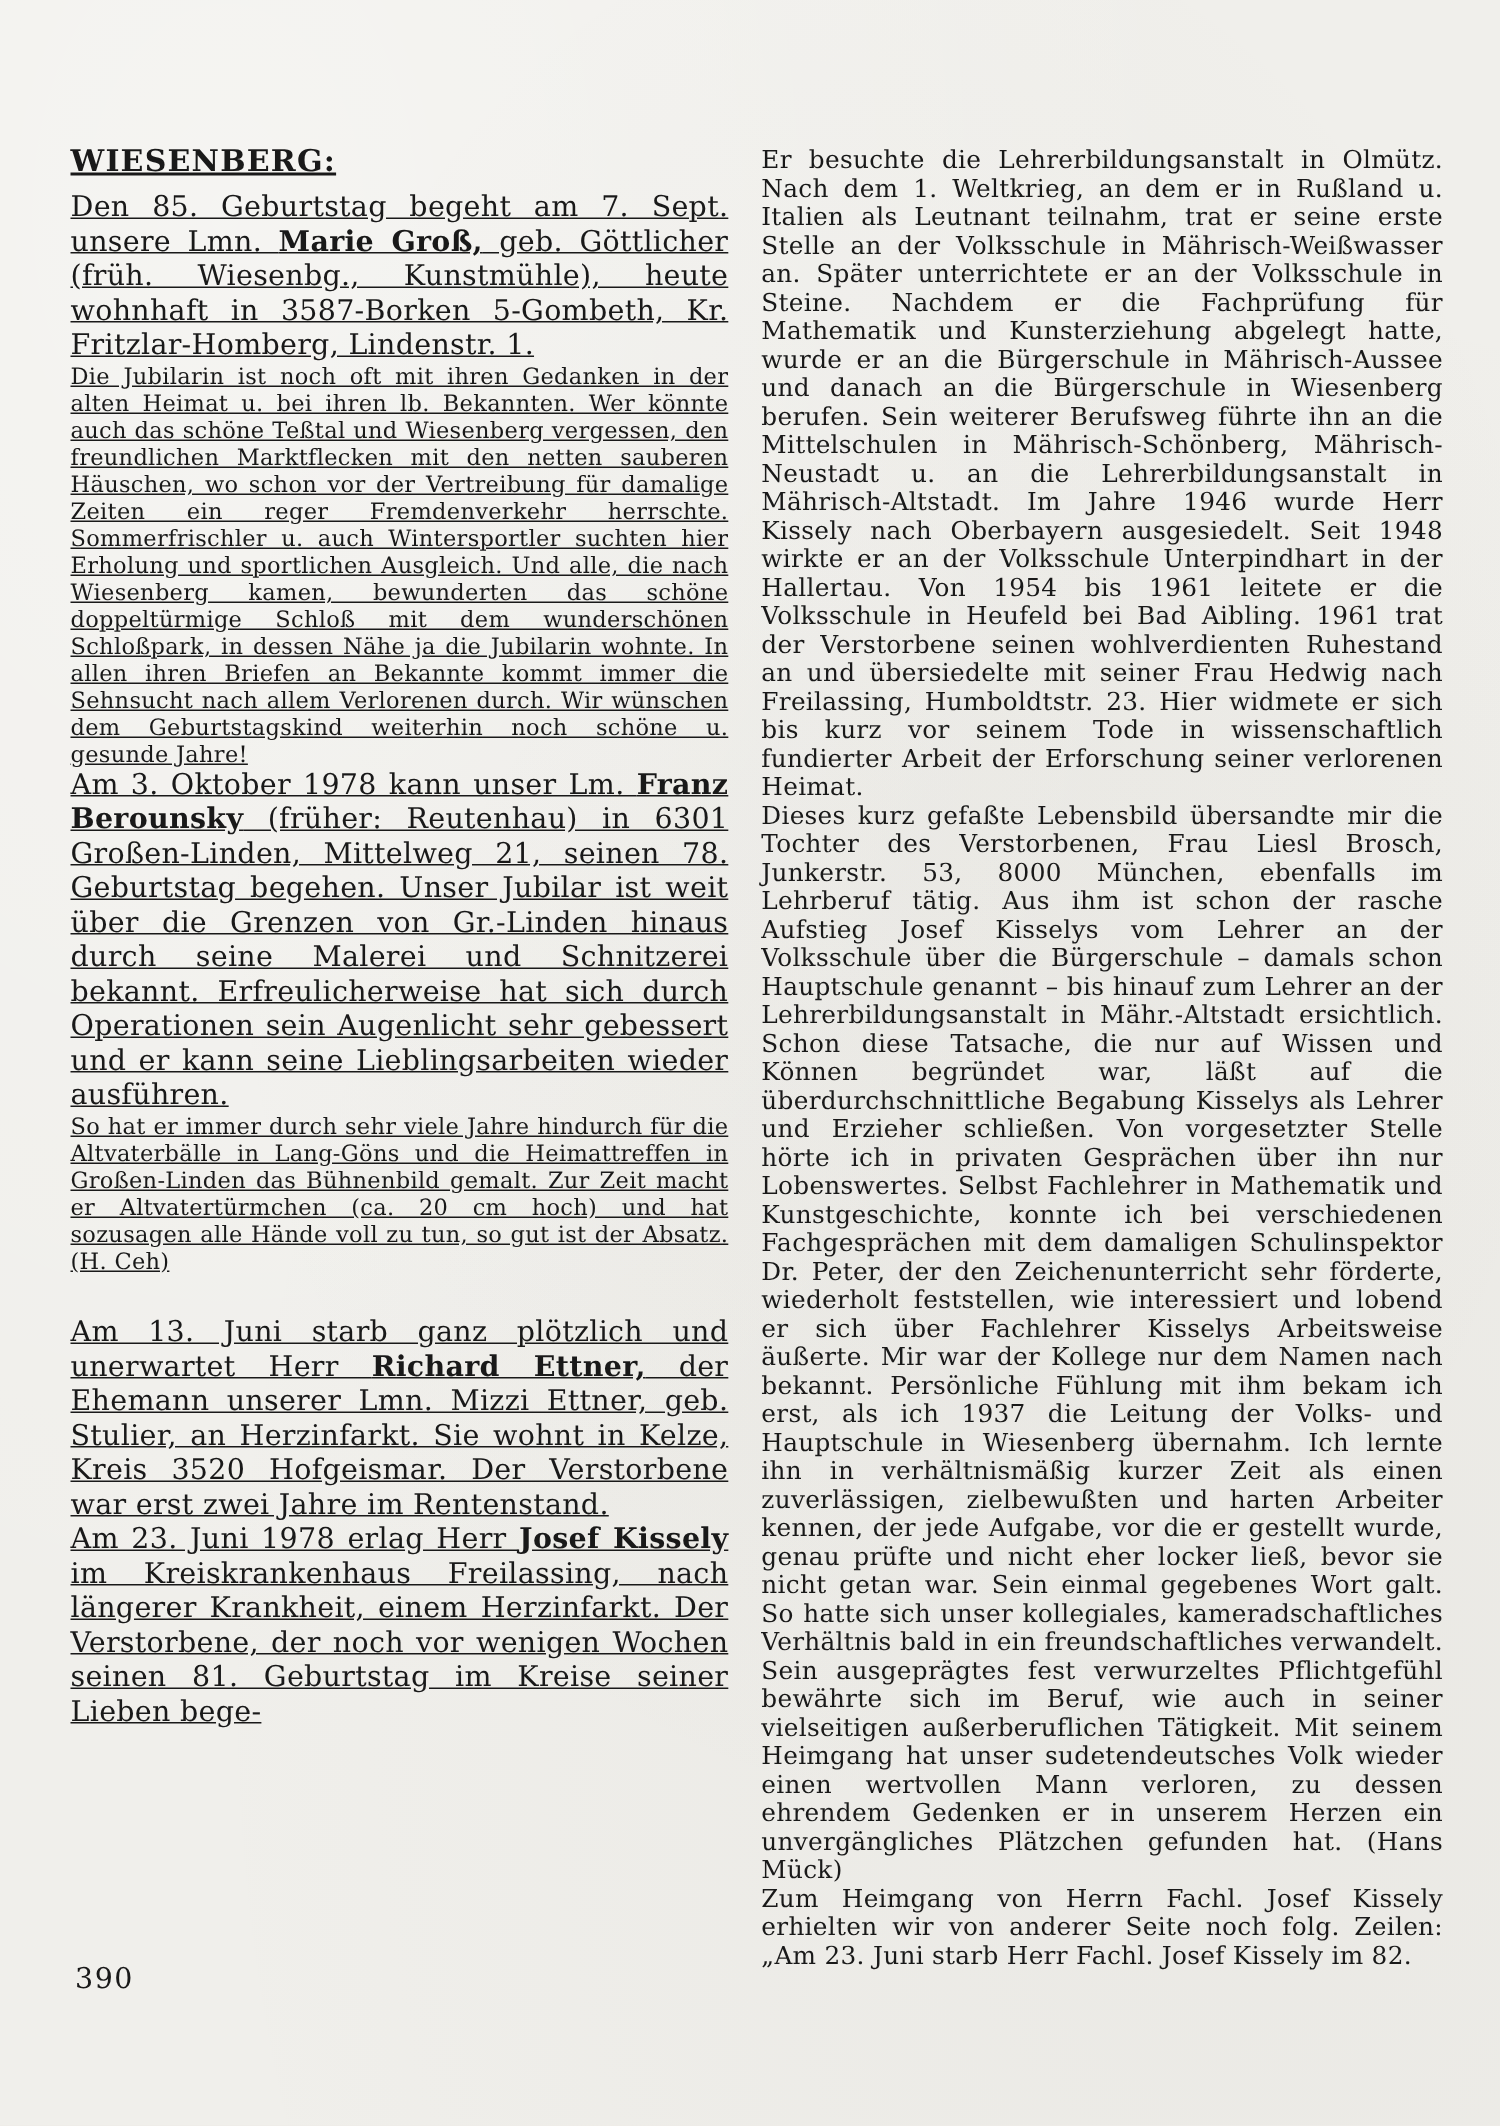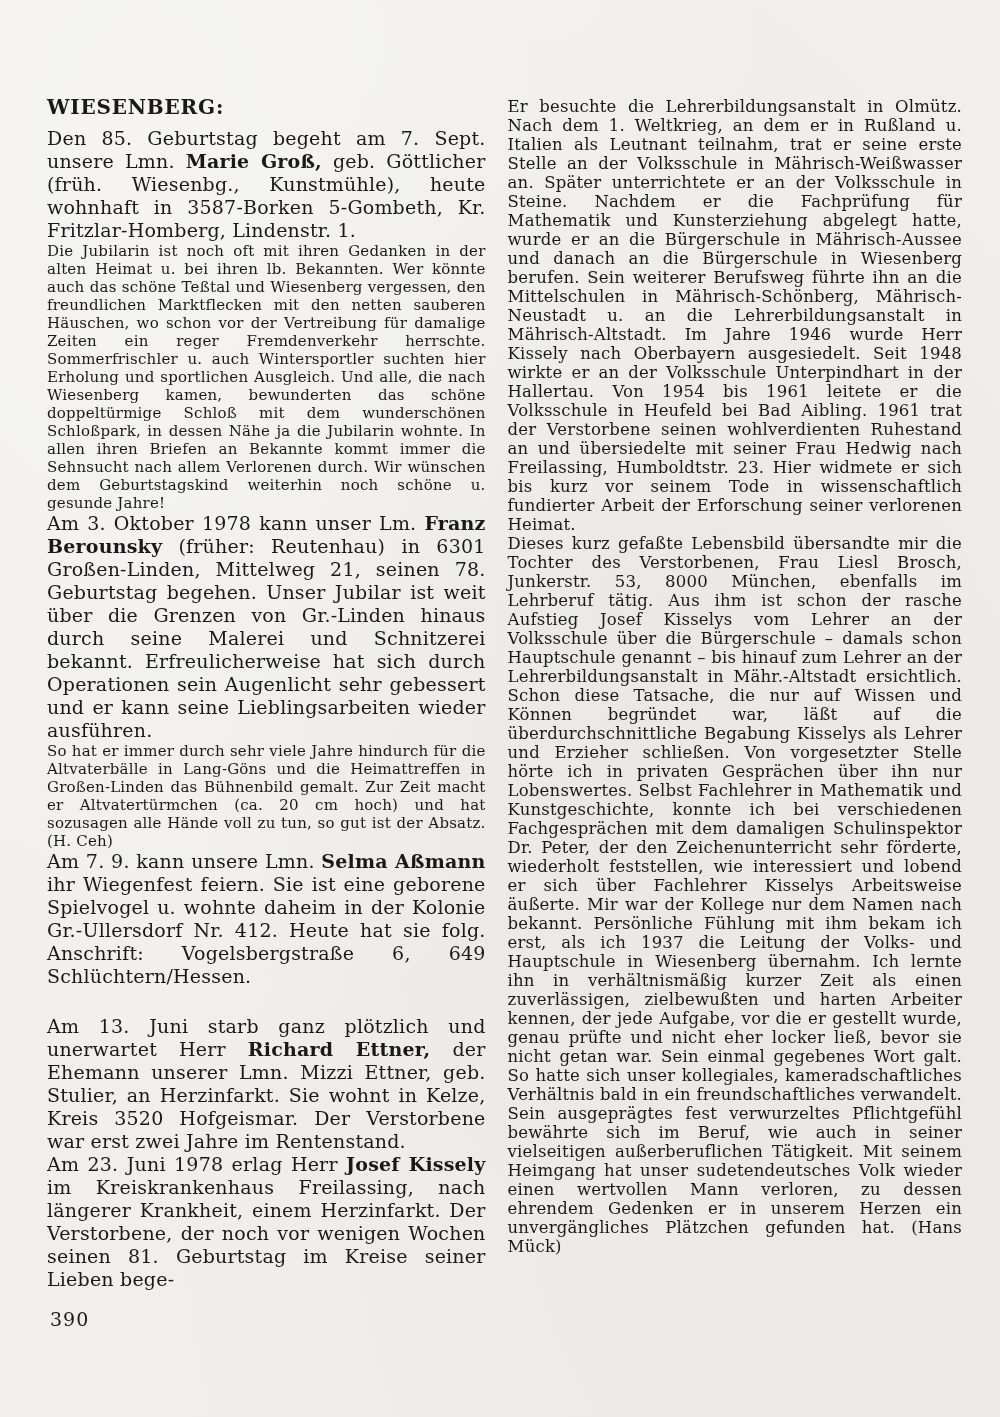--- a/index.html
+++ b/index.html
@@ -16,21 +16,21 @@
     background-color:#f0efeb;
     background-image:
       radial-gradient(ellipse at 15% 10%, rgba(255,255,255,0.35), transparent 55%),
       radial-gradient(ellipse at 85% 80%, rgba(120,115,100,0.05), transparent 60%),
       radial-gradient(ellipse at 60% 40%, rgba(120,115,100,0.04), transparent 55%);
     box-sizing:border-box;
     padding:95px 38px 0 47px;
   }
   .columns{display:flex;gap:22px;align-items:flex-start;}
   .col{box-sizing:border-box;}
-  .col-left{width:440px;}
+  .col-left{width:440px;text-decoration:underline;}
   .col-right{width:456px;padding-top:2px;}
   .heading{
     margin:0 0 8px 0;
     font-size:20px;
     font-weight:bold;
     letter-spacing:0.8px;
   }
   p.para{
     margin:0;
     text-align:justify;
@@ -55,24 +55,24 @@
 
 <div class="page">
   <div class="columns">
     <div class="col col-left">
       <h2 class="heading">WIESENBERG:</h2>
       <div>
           <p class="para large">Den 85. Geburtstag begeht am 7. Sept. unsere Lmn. <b>Marie Groß,</b> geb. Göttlicher (früh. Wiesenbg., Kunstmühle), heute wohnhaft in 3587-Borken 5-Gombeth, Kr. Fritzlar-Homberg, Lindenstr. 1.</p>
           <p class="para small">Die Jubilarin ist noch oft mit ihren Gedanken in der alten Heimat u. bei ihren lb. Bekannten. Wer könnte auch das schöne Teßtal und Wiesenberg vergessen, den freundlichen Marktflecken mit den netten sauberen Häuschen, wo schon vor der Vertreibung für damalige Zeiten ein reger Fremdenverkehr herrschte. Sommerfrischler u. auch Wintersportler suchten hier Erholung und sportlichen Ausgleich. Und alle, die nach Wiesenberg kamen, bewunderten das schöne doppeltürmige Schloß mit dem wunderschönen Schloßpark, in dessen Nähe ja die Jubilarin wohnte. In allen ihren Briefen an Bekannte kommt immer die Sehnsucht nach allem Verlorenen durch. Wir wünschen dem Geburtstagskind weiterhin noch schöne u. gesunde Jahre!</p>
           <p class="para large gap">Am 3. Oktober 1978 kann unser Lm. <b>Franz Berounsky</b> (früher: Reutenhau) in 6301 Großen-Linden, Mittelweg 21, seinen 78. Geburtstag begehen. Unser Jubilar ist weit über die Grenzen von Gr.-Linden hinaus durch seine Malerei und Schnitzerei bekannt. Erfreulicherweise hat sich durch Operationen sein Augenlicht sehr gebessert und er kann seine Lieblingsarbeiten wieder ausführen.</p>
           <p class="para small">So hat er immer durch sehr viele Jahre hindurch für die Altvaterbälle in Lang-Göns und die Heimattreffen in Großen-Linden das Bühnenbild gemalt. Zur Zeit macht er Altvatertürmchen (ca. 20 cm hoch) und hat sozusagen alle Hände voll zu tun, so gut ist der Absatz. (H. Ceh)</p>
-          <p class="para large gap">Am 7. 9. kann unsere Lmn. <b>Selma Aßmann</b> ihr Wiegenfest feiern. Sie ist eine geborene Spielvogel u. wohnte daheim in der Kolonie Gr.-Ullersdorf Nr. 412. Heute hat sie folg. Anschrift: Vogelsbergstraße 6, 649 Schlüchtern/Hessen.</p>
           <p class="para large gap2">Am 13. Juni starb ganz plötzlich und unerwartet Herr <b>Richard Ettner,</b> der Ehemann unserer Lmn. Mizzi Ettner, geb. Stulier, an Herzinfarkt. Sie wohnt in Kelze, Kreis 3520 Hofgeismar. Der Verstorbene war erst zwei Jahre im Rentenstand.</p>
           <p class="para large gap">Am 23. Juni 1978 erlag Herr <b>Josef Kissely</b> im Kreiskrankenhaus Freilassing, nach längerer Krankheit, einem Herzinfarkt. Der Verstorbene, der noch vor wenigen Wochen seinen 81. Geburtstag im Kreise seiner Lieben bege-</p>
         </div>
     </div>
     <div class="col col-right">
         <p class="para medium">Er besuchte die Lehrerbildungsanstalt in Olmütz. Nach dem 1. Weltkrieg, an dem er in Rußland u. Italien als Leutnant teilnahm, trat er seine erste Stelle an der Volksschule in Mährisch-Weißwasser an. Später unterrichtete er an der Volksschule in Steine. Nachdem er die Fachprüfung für Mathematik und Kunsterziehung abgelegt hatte, wurde er an die Bürgerschule in Mährisch-Aussee und danach an die Bürgerschule in Wiesenberg berufen. Sein weiterer Berufsweg führte ihn an die Mittelschulen in Mährisch-Schönberg, Mährisch-Neustadt u. an die Lehrerbildungsanstalt in Mährisch-Altstadt. Im Jahre 1946 wurde Herr Kissely nach Oberbayern ausgesiedelt. Seit 1948 wirkte er an der Volksschule Unterpindhart in der Hallertau. Von 1954 bis 1961 leitete er die Volksschule in Heufeld bei Bad Aibling. 1961 trat der Verstorbene seinen wohlverdienten Ruhestand an und übersiedelte mit seiner Frau Hedwig nach Freilassing, Humboldtstr. 23. Hier widmete er sich bis kurz vor seinem Tode in wissenschaftlich fundierter Arbeit der Erforschung seiner verlorenen Heimat.</p>
         <p class="para medium gap">Dieses kurz gefaßte Lebensbild übersandte mir die Tochter des Verstorbenen, Frau Liesl Brosch, Junkerstr. 53, 8000 München, ebenfalls im Lehrberuf tätig. Aus ihm ist schon der rasche Aufstieg Josef Kisselys vom Lehrer an der Volksschule über die Bürgerschule – damals schon Hauptschule genannt – bis hinauf zum Lehrer an der Lehrerbildungsanstalt in Mähr.-Altstadt ersichtlich. Schon diese Tatsache, die nur auf Wissen und Können begründet war, läßt auf die überdurchschnittliche Begabung Kisselys als Lehrer und Erzieher schließen. Von vorgesetzter Stelle hörte ich in privaten Gesprächen über ihn nur Lobenswertes. Selbst Fachlehrer in Mathematik und Kunstgeschichte, konnte ich bei verschiedenen Fachgesprächen mit dem damaligen Schulinspektor Dr. Peter, der den Zeichenunterricht sehr förderte, wiederholt feststellen, wie interessiert und lobend er sich über Fachlehrer Kisselys Arbeitsweise äußerte. Mir war der Kollege nur dem Namen nach bekannt. Persönliche Fühlung mit ihm bekam ich erst, als ich 1937 die Leitung der Volks- und Hauptschule in Wiesenberg übernahm. Ich lernte ihn in verhältnismäßig kurzer Zeit als einen zuverlässigen, zielbewußten und harten Arbeiter kennen, der jede Aufgabe, vor die er gestellt wurde, genau prüfte und nicht eher locker ließ, bevor sie nicht getan war. Sein einmal gegebenes Wort galt. So hatte sich unser kollegiales, kameradschaftliches Verhältnis bald in ein freundschaftliches verwandelt. Sein ausgeprägtes fest verwurzeltes Pflichtgefühl bewährte sich im Beruf, wie auch in seiner vielseitigen außerberuflichen Tätigkeit. Mit seinem Heimgang hat unser sudetendeutsches Volk wieder einen wertvollen Mann verloren, zu dessen ehrendem Gedenken er in unserem Herzen ein unvergängliches Plätzchen gefunden hat. (Hans Mück)</p>
+        <p class="para medium gap">Zum Heimgang von Herrn Fachl. Josef Kissely erhielten wir von anderer Seite noch folg. Zeilen: „Am 23. Juni starb Herr Fachl. Josef Kissely im 82.</p>
       </div>
   </div>
   <div class="page-number">390</div>
 </div>
 
 </body></html>

